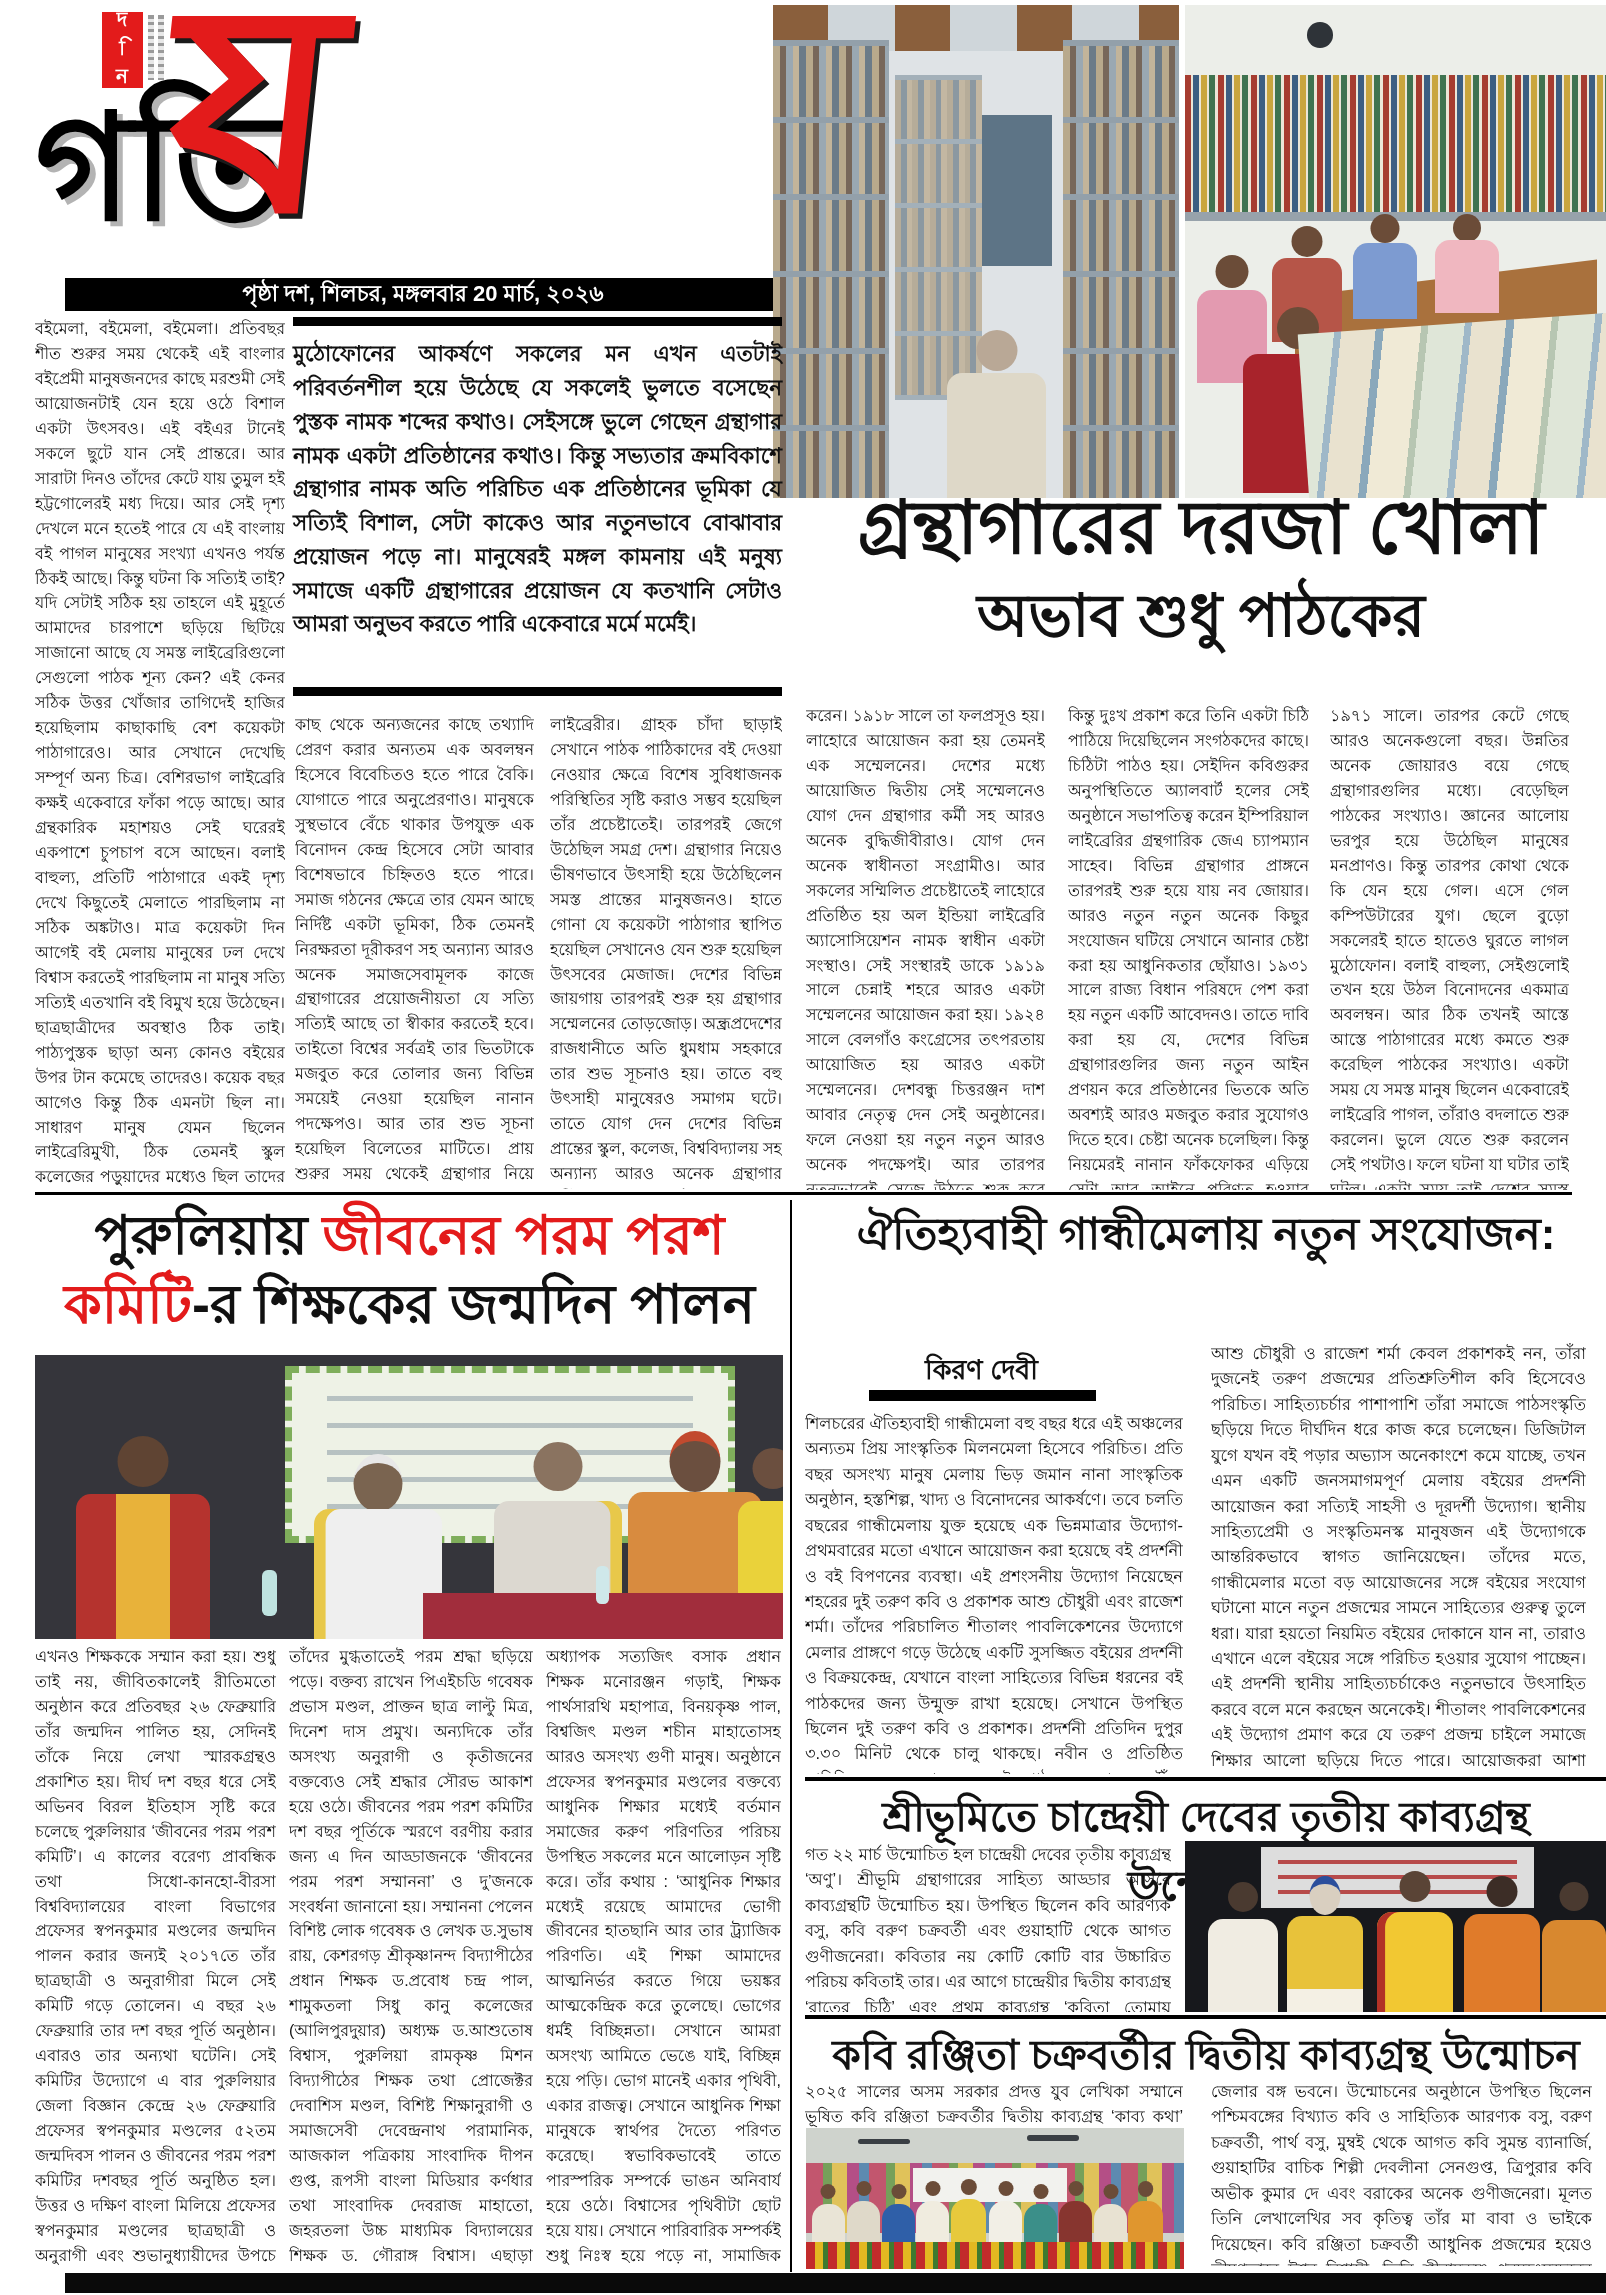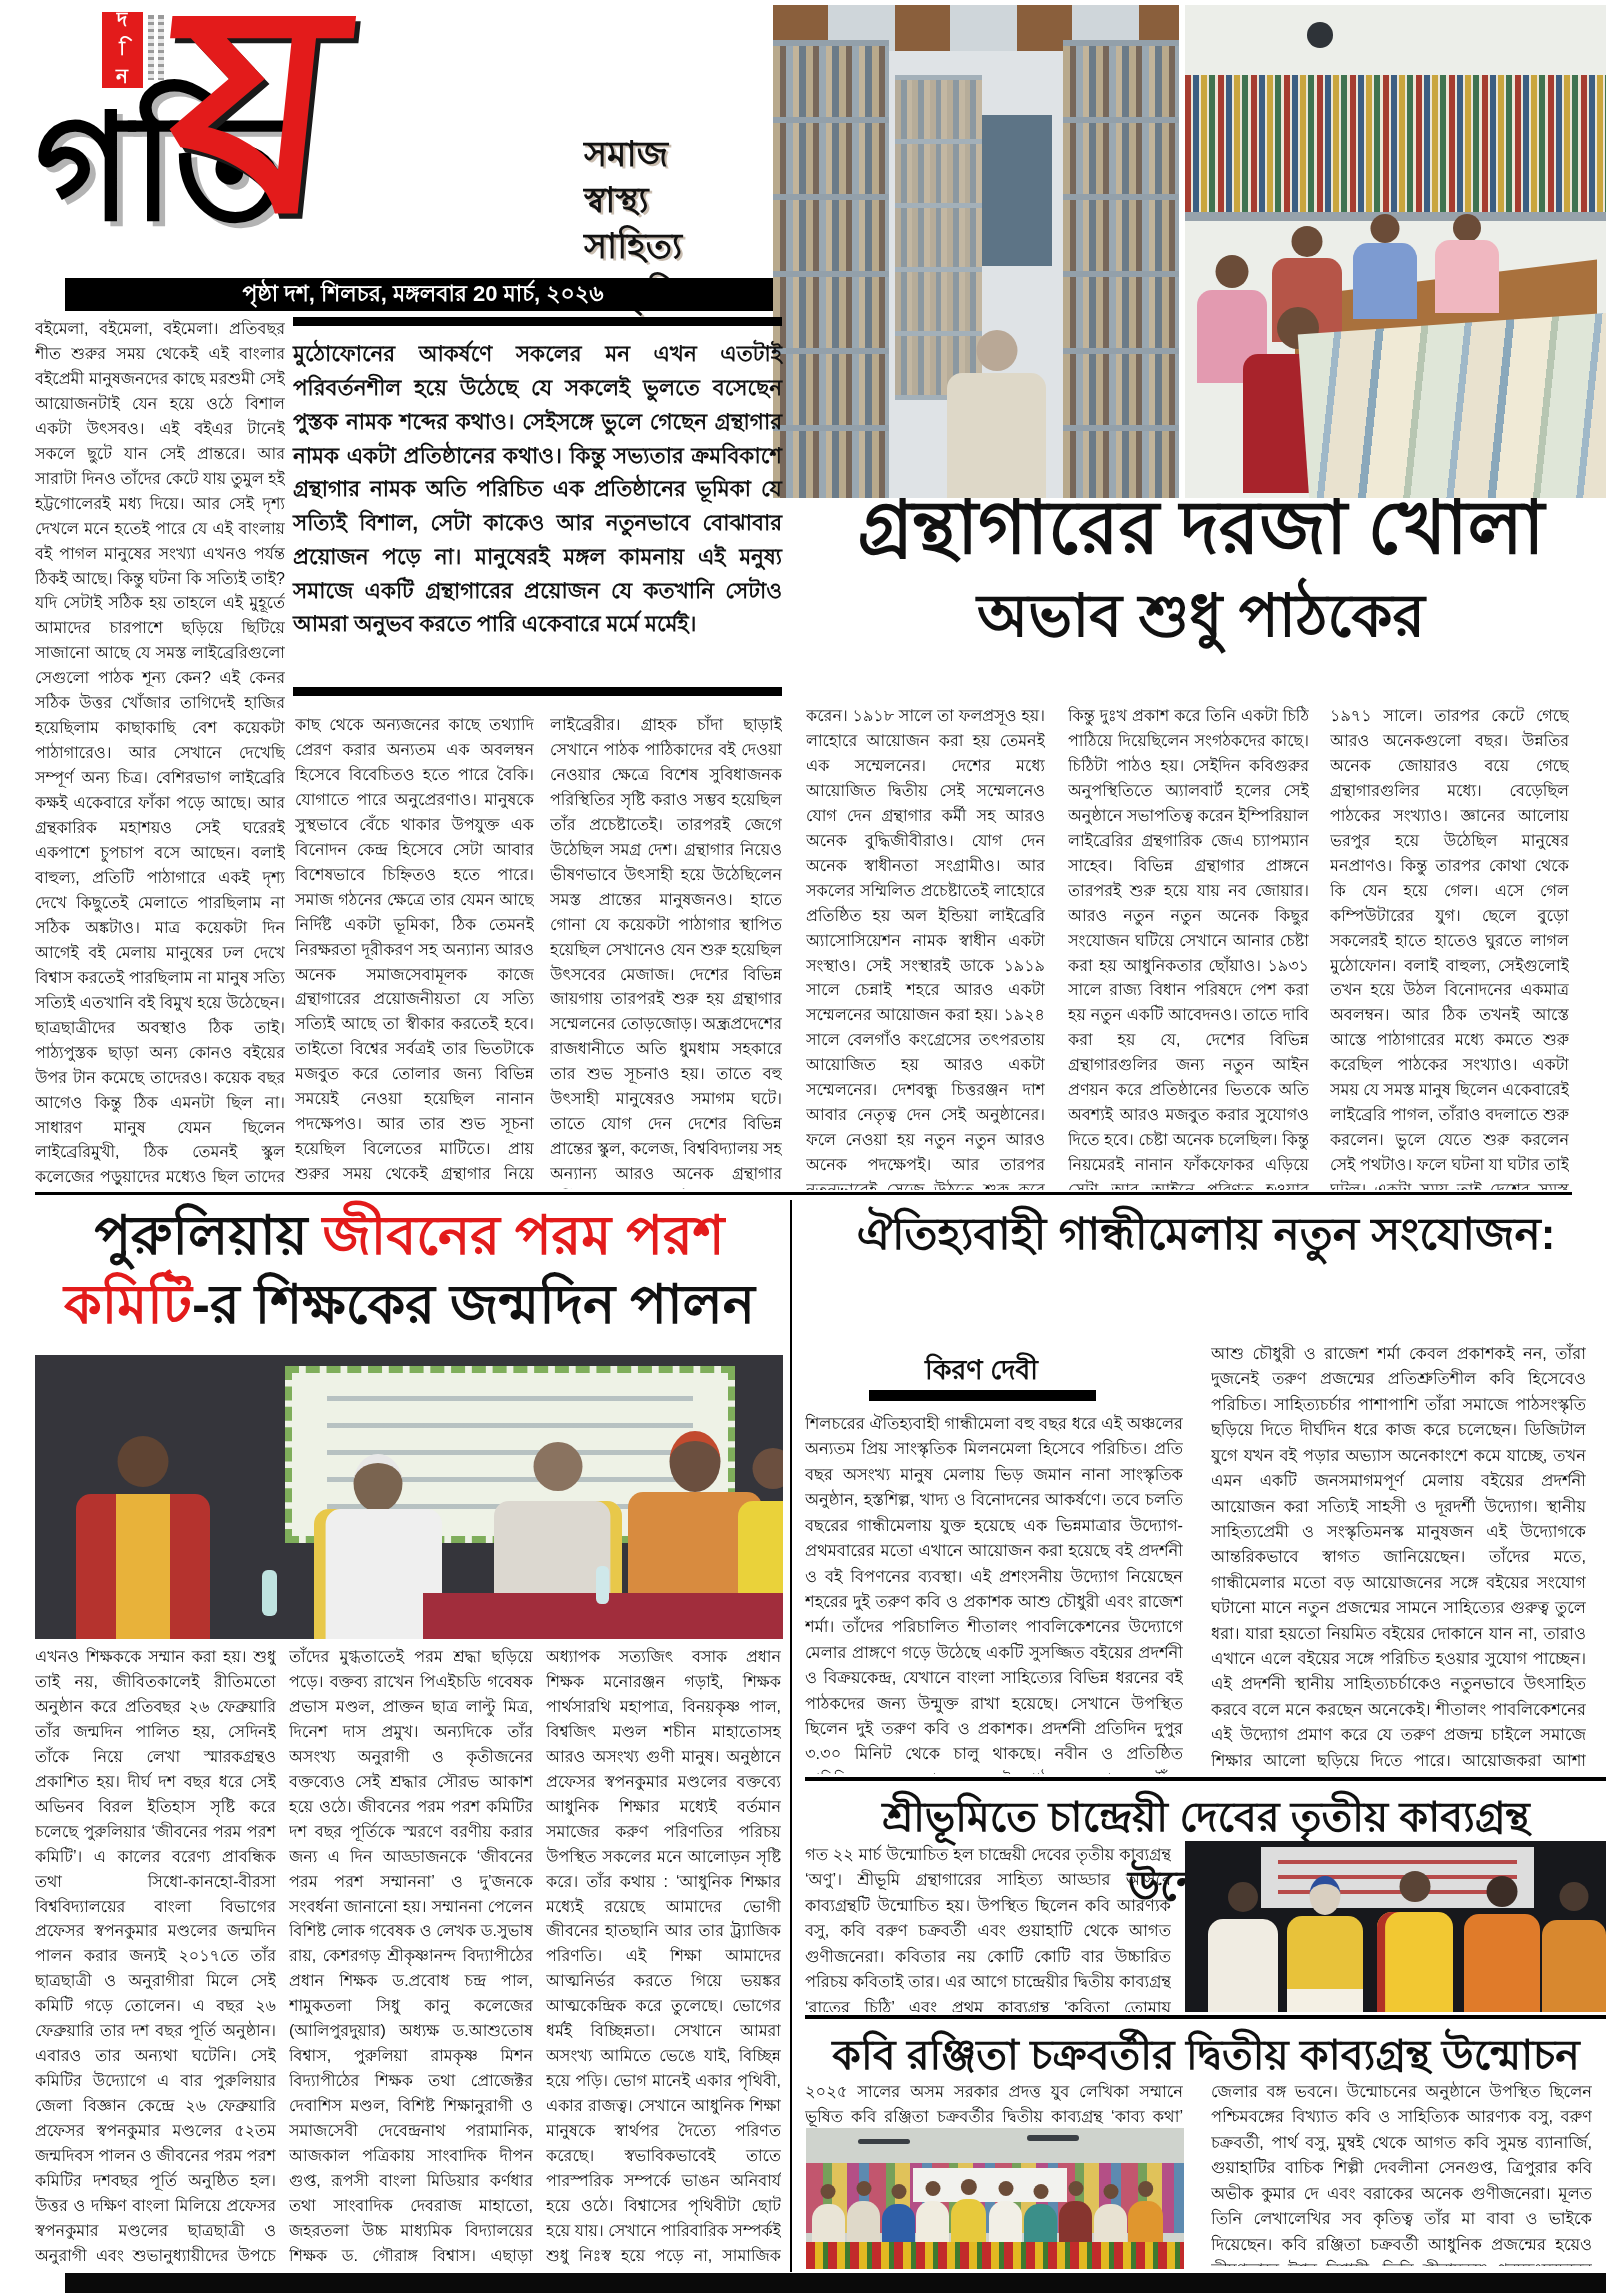--- a/index.html
+++ b/index.html
@@ -93,26 +93,20 @@
 
 <div class="page">
 
   <div class="abs brand-box">
     <span>দৈনিক</span>
   </div>
   <div class="abs brand-side1"></div>
   <div class="abs brand-side2"></div>
   <div class="abs paper-name">গতি</div>
   <div class="abs big-letter">য</div>
-  <div class="abs tagline">
-    <div>সমাজ</div>
-    <div>স্বাস্থ্য</div>
-    <div>সাহিত্য</div>
-    <div>সংস্কৃতি</div>
-  </div>
   <div class="abs date-bar">
     <span>পৃষ্ঠা দশ, শিলচর, মঙ্গলবার 20 মার্চ, ২০২৬</span>
   </div>
 
   <div class="photo pA">
     <div class="beam"></div>
     <div class="shl" style="left:0;"></div>
     <div class="shl" style="right:0;"></div>
     <div class="mid"></div>
     <div class="blue"></div>

